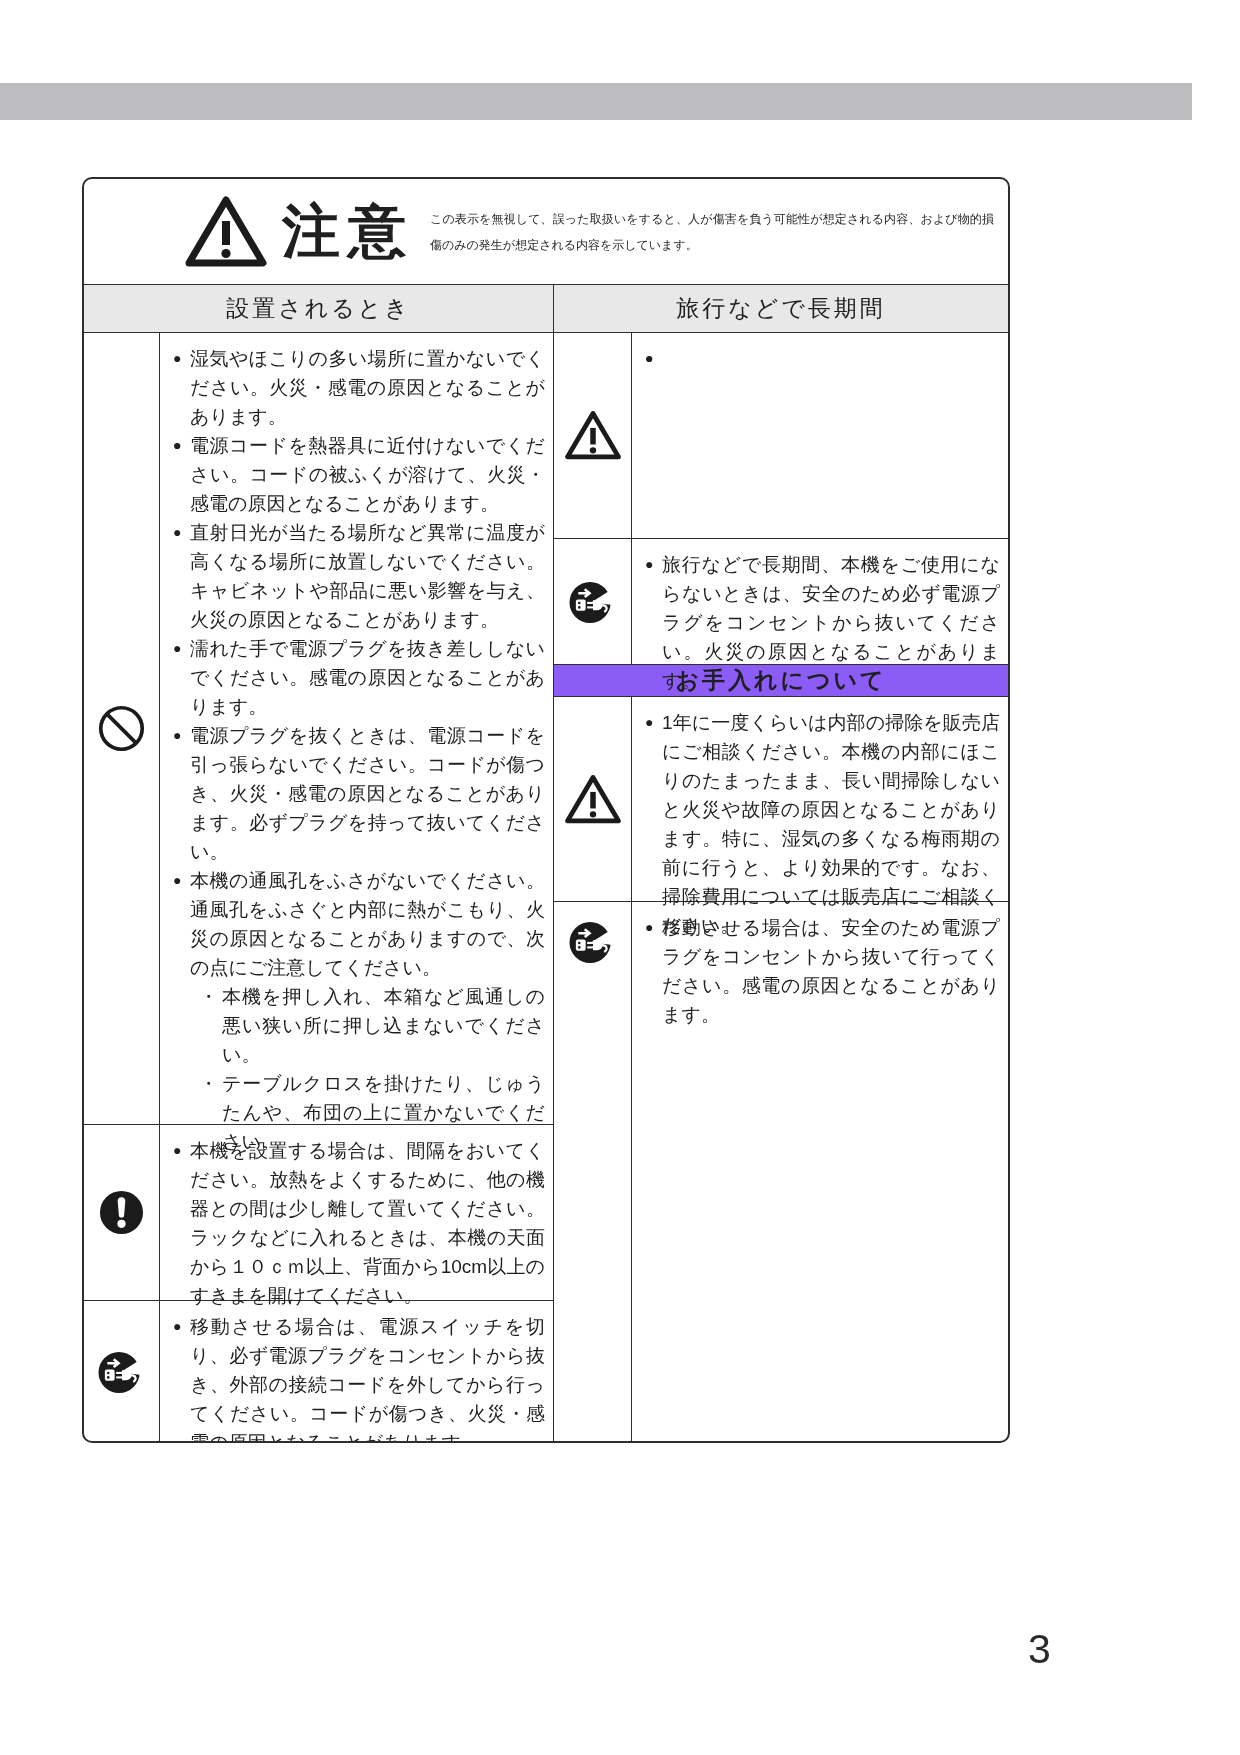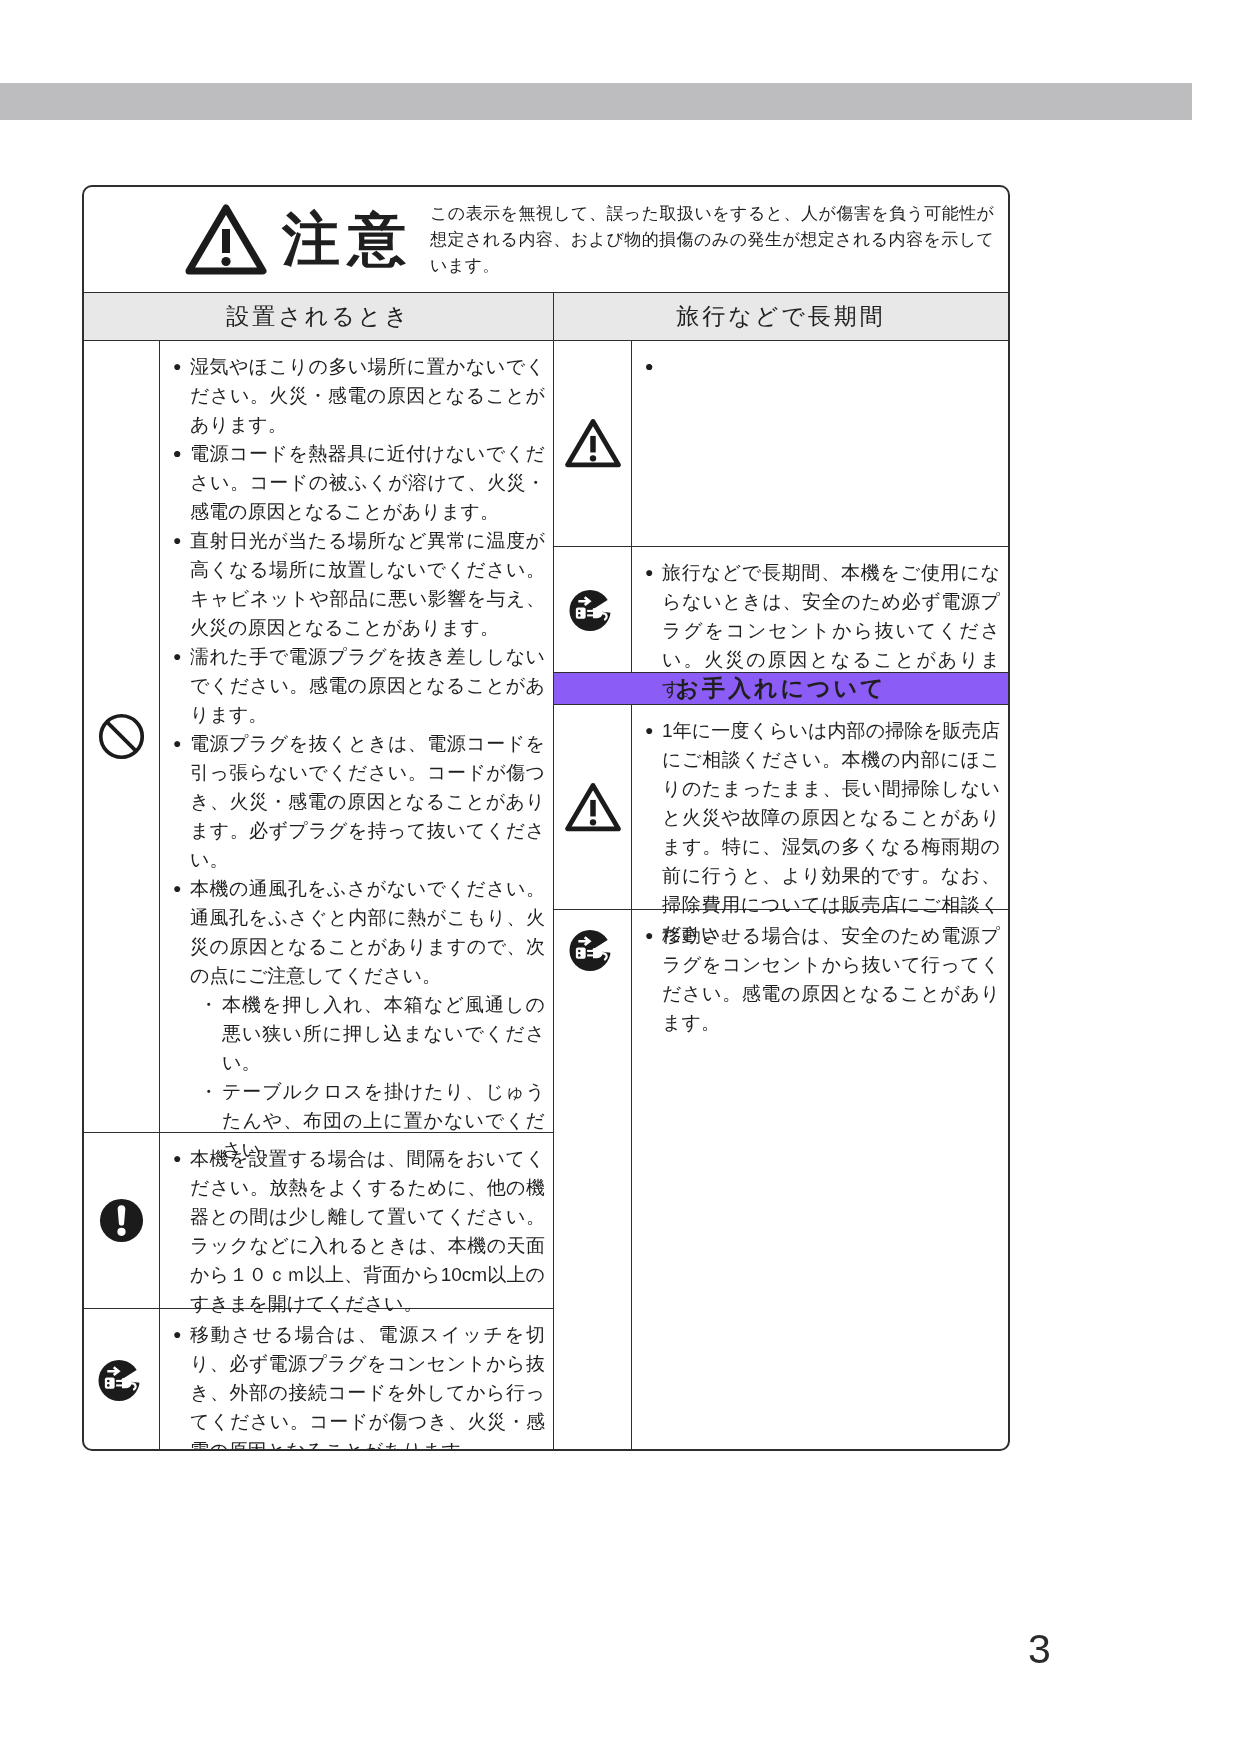--- a/index.html
+++ b/index.html
@@ -7,35 +7,35 @@
   body {
     width:1240px; height:1755px; position:relative;
     font-family:"Liberation Sans","DejaVu Sans",sans-serif;
     color:#1f1f1f;
   }
   .topbar {
     position:absolute; left:0; top:83px; width:1192px; height:37px;
     background:#bdbdbf;
   }
   .ctable {
-    position:absolute; left:82px; top:185px; width:928px; height:1266px;
+    position:absolute; left:82px; top:177px; width:928px; height:1266px;
     border:2.5px solid #2e2e2e; border-radius:10px; overflow:hidden;
     display:flex; flex-direction:column; background:#fff;
   }
   
   .chead {
     height:106px; flex:none; display:flex; align-items:center;
     border-bottom:1.5px solid #2e2e2e; padding:0 14px 0 100px;
   }
   .ctitle {
     font-size:58px; font-weight:bold; letter-spacing:8px;
     margin-left:14px; white-space:nowrap;
   }
   .cdesc {
-    flex:1; margin-left:16px; font-size:17px; line-height:26px;
+    flex:1; margin-left:16px; font-size:12px; line-height:26px;
     text-align:justify;
   }
   
   .colheads { display:flex; height:48px; flex:none; border-bottom:1.5px solid #2e2e2e; }
   .colheads .cell {
     background:#e8e8e8; display:flex; align-items:center; justify-content:center;
     font-size:23px; letter-spacing:3px;
   }
   .colheads .cl { width:470px; border-right:1.5px solid #2e2e2e; }
   .colheads .cr { flex:1; }

